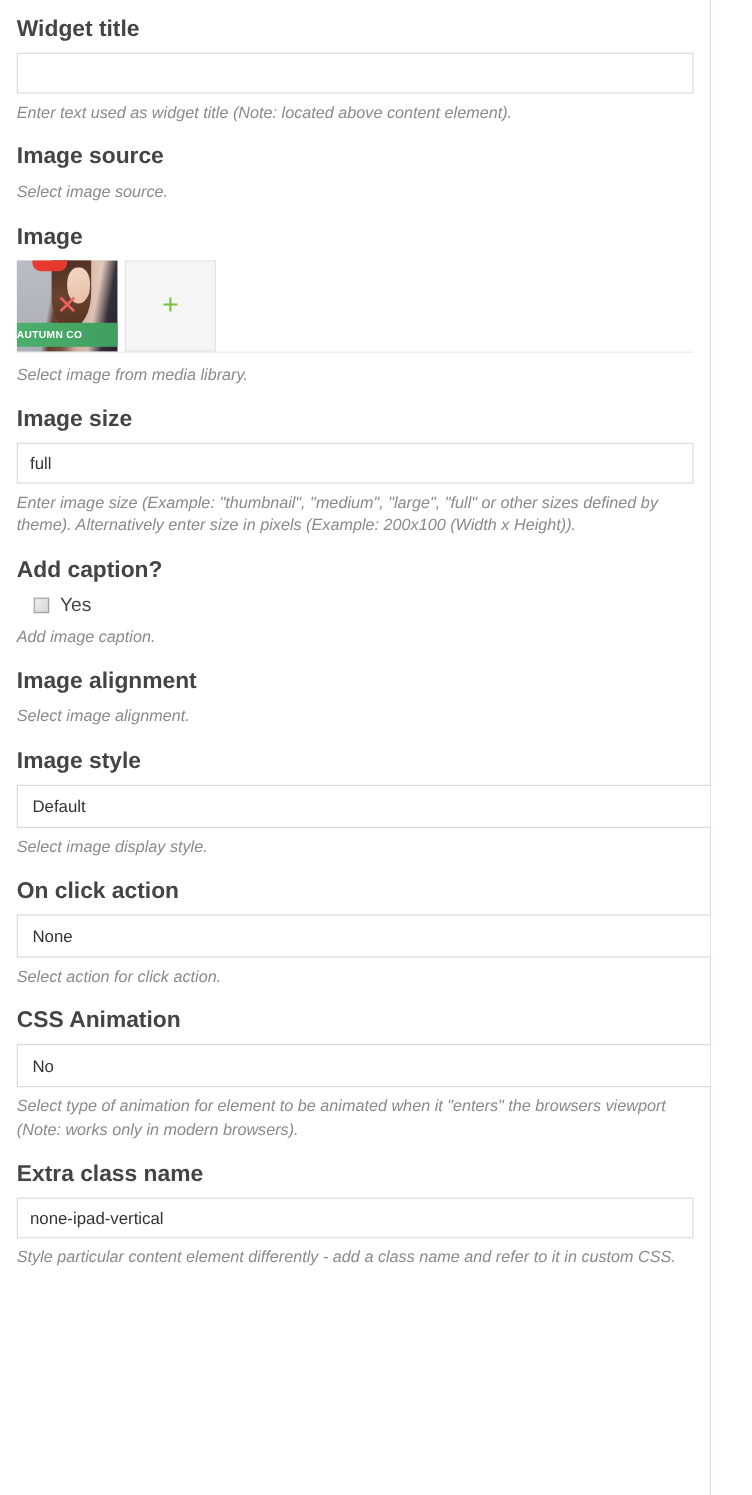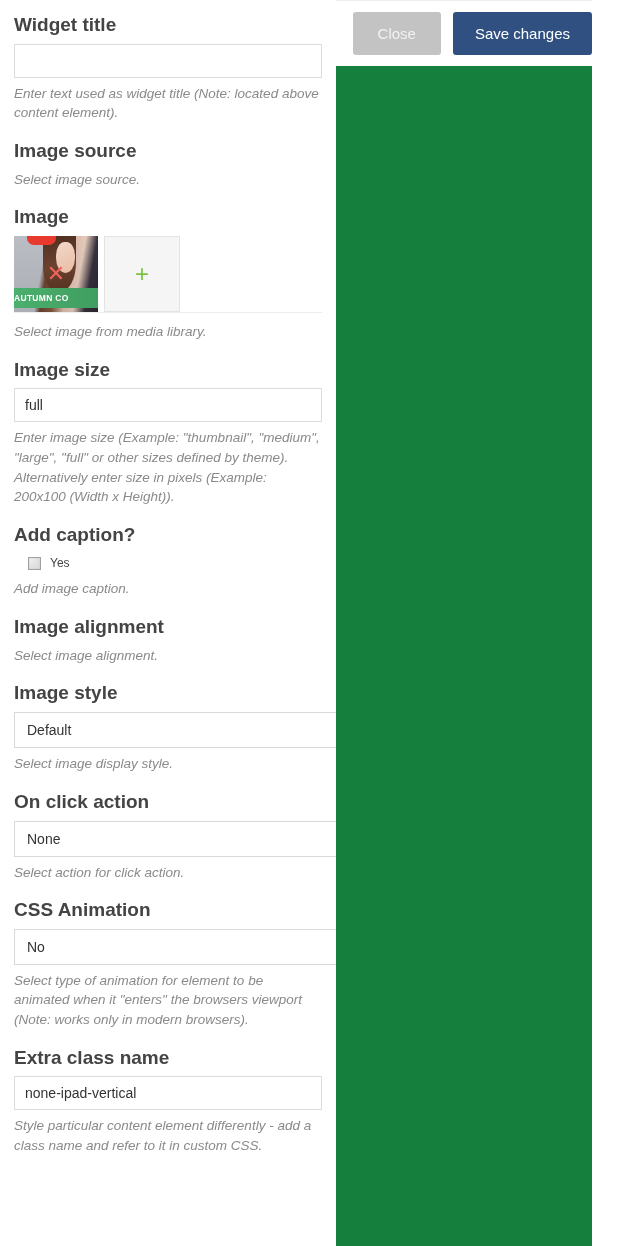--- a/index.html
+++ b/index.html
@@ -290,21 +290,21 @@
     width: 13px;
     height: 13px;
     border: 1px solid #a0a0a0;
     background: linear-gradient(135deg, #f2f2f2 0%, #e2e2e2 50%, #dadada 100%);
     box-shadow: inset 0 0 2px rgba(0,0,0,0.12);
     cursor: pointer;
     flex: none;
   }
 
   .checkbox-label {
-    font-size: 12px;
+    font-size: 16px;
     color: #444444;
     cursor: pointer;
     text-align: right;
   }
 
   
   .footer {
     flex: none;
     height: 66px;
     border-top: 1px solid #eeeeee;
@@ -445,18 +445,14 @@
     </div>
 
     <div class="field">
       <div class="label">Extra class name</div>
       <input class="text-input" type="text" value="none-ipad-vertical" style="">
       <div class="desc mb-nospace">Style particular content element differently - add a class name and refer to it in custom CSS.</div>
     </div>
 
   </div>
 
-  <div class="footer">
-    <button class="btn btn-close">Close</button>
-    <button class="btn btn-save">Save changes</button>
-  </div>
 
 </div>
 
 </body></html>

